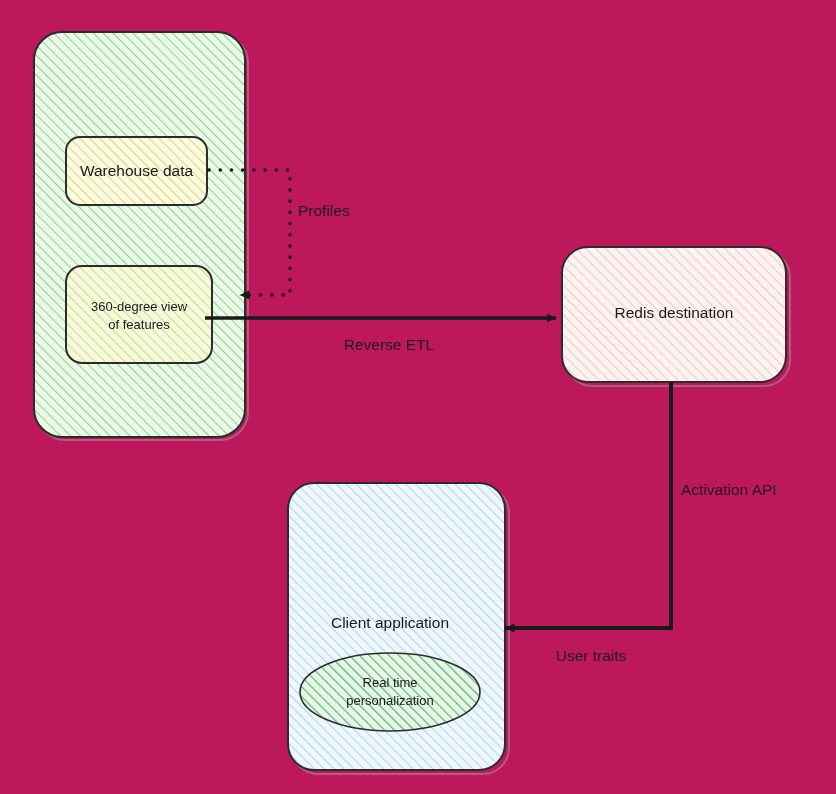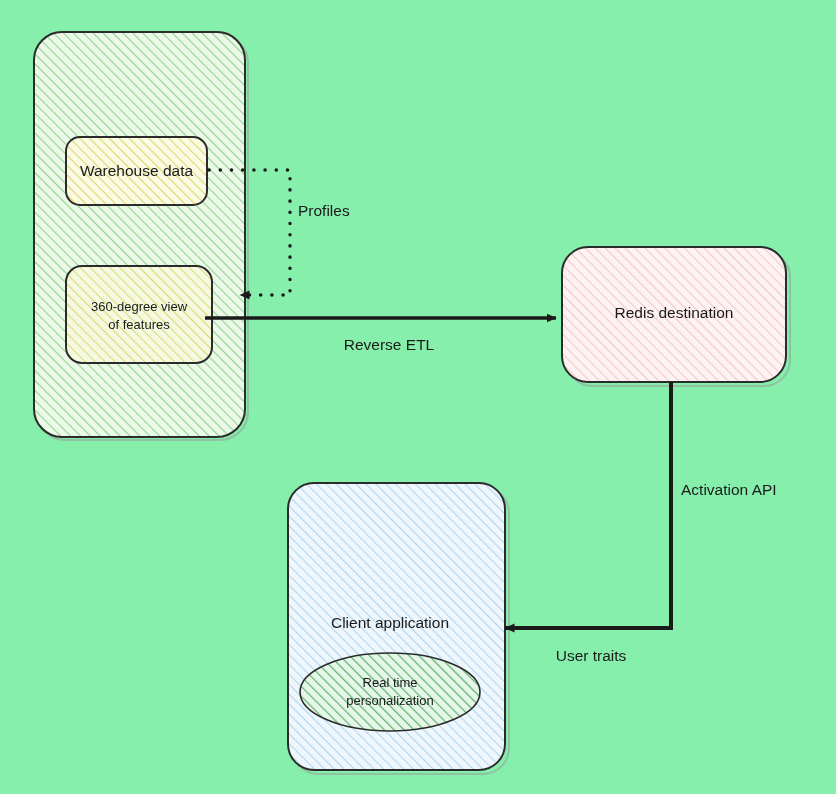--- a/index.html
+++ b/index.html
@@ -7,21 +7,21 @@
     padding: 0;
     background: #ffffff;
   }
   body {
     font-family: "Liberation Sans", sans-serif;
   }
   #canvas {
     position: relative;
     width: 836px;
     height: 794px;
-    background: #86efac;
+    background: #be185d;
     overflow: hidden;
   }
   #diagram-svg {
     position: absolute;
     top: 0;
     left: 0;
     width: 836px;
     height: 794px;
   }
   .node-label {

